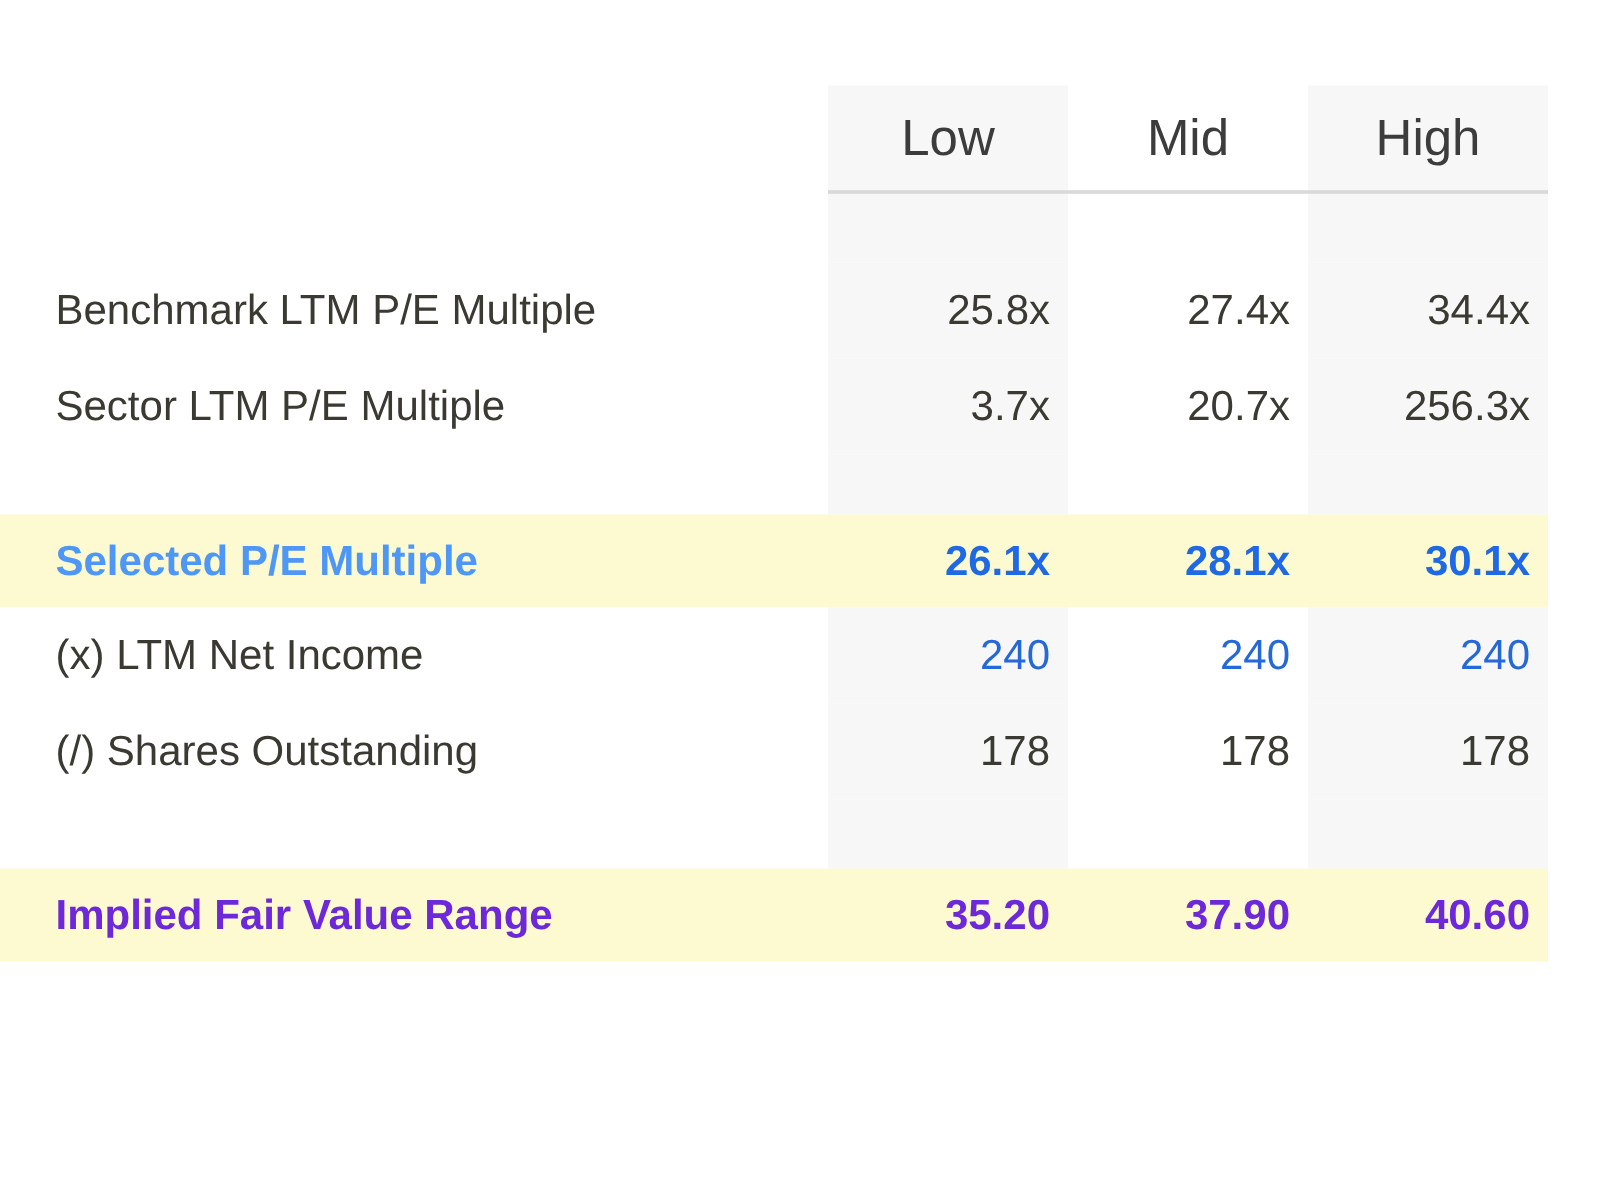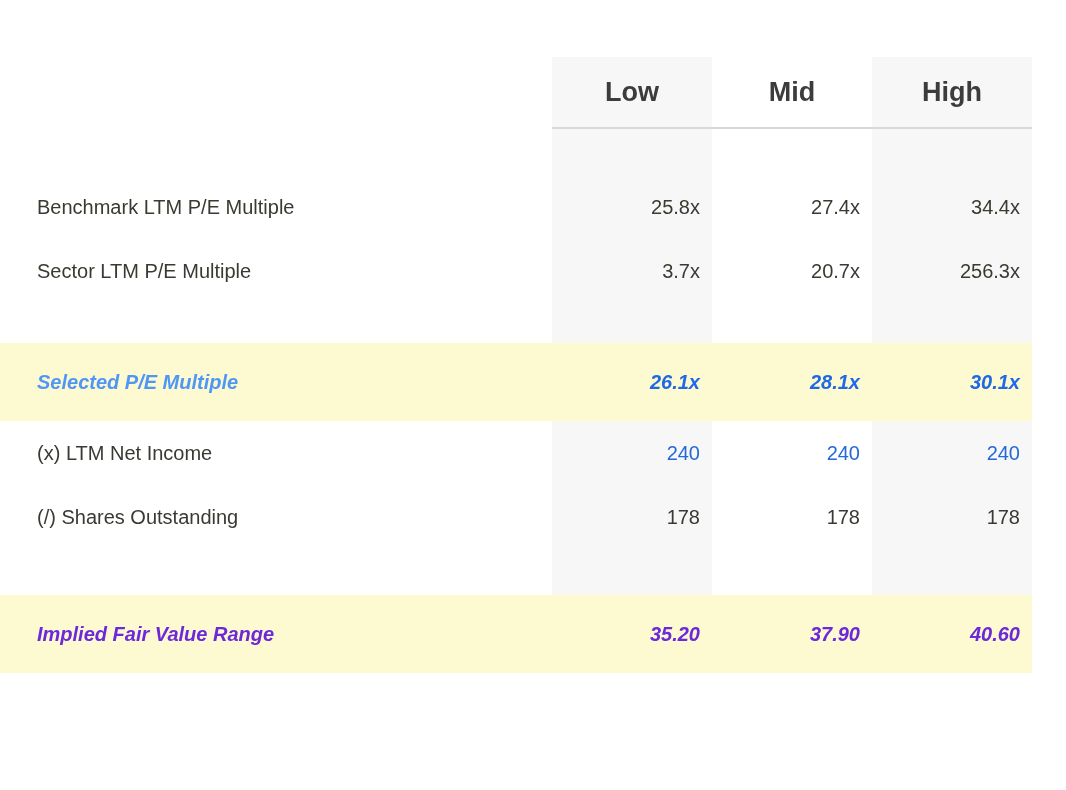--- a/index.html
+++ b/index.html
@@ -30,38 +30,38 @@
     border-collapse: collapse;
     table-layout: fixed;
   }
 
   col.c-label { width: 552px; }
   col.c-num   { width: 160px; }
 
   
   thead th {
     padding: 0;
-    font-weight: bold;
-    font-size: 27px;
+    font-weight: normal;
+    font-size: 34px;
     color: #3c3c3c;
     height: 70px;
     vertical-align: middle;
     border-bottom: 2px solid #d8d8d8;
   }
   thead th.label-head {
     border-bottom: none;
     background: #ffffff;
   }
   thead th.shaded { background: #f7f7f7; }
   thead th.plain  { background: #ffffff; }
 
   
   tbody td {
     padding: 0;
-    font-size: 20px;
+    font-size: 28px;
     color: #3a3a33;
     vertical-align: middle;
     white-space: nowrap;
   }
   tbody td.label {
     text-align: left;
     padding-left: 37px;
     background: #ffffff;
   }
   tbody td.num {
@@ -72,22 +72,21 @@
   tbody td.num.plain  { background: #ffffff; }
 
   
   tr.data-row td { height: 64px; }
 
   tr.spacer-row td { height: 46px; }
   tr.spacer-sm td  { height: 40px; }
 
   tr.highlight td {
     background: #fdfad2 !important;
-    height: 78px;
-    font-style: italic;
+    height: 62px;
   }
   tr.highlight td.label {
     color: #4f97f7;
     font-weight: bold;
   }
   tr.highlight td.num {
     color: #1f6ae4;
     font-weight: bold;
   }
 

